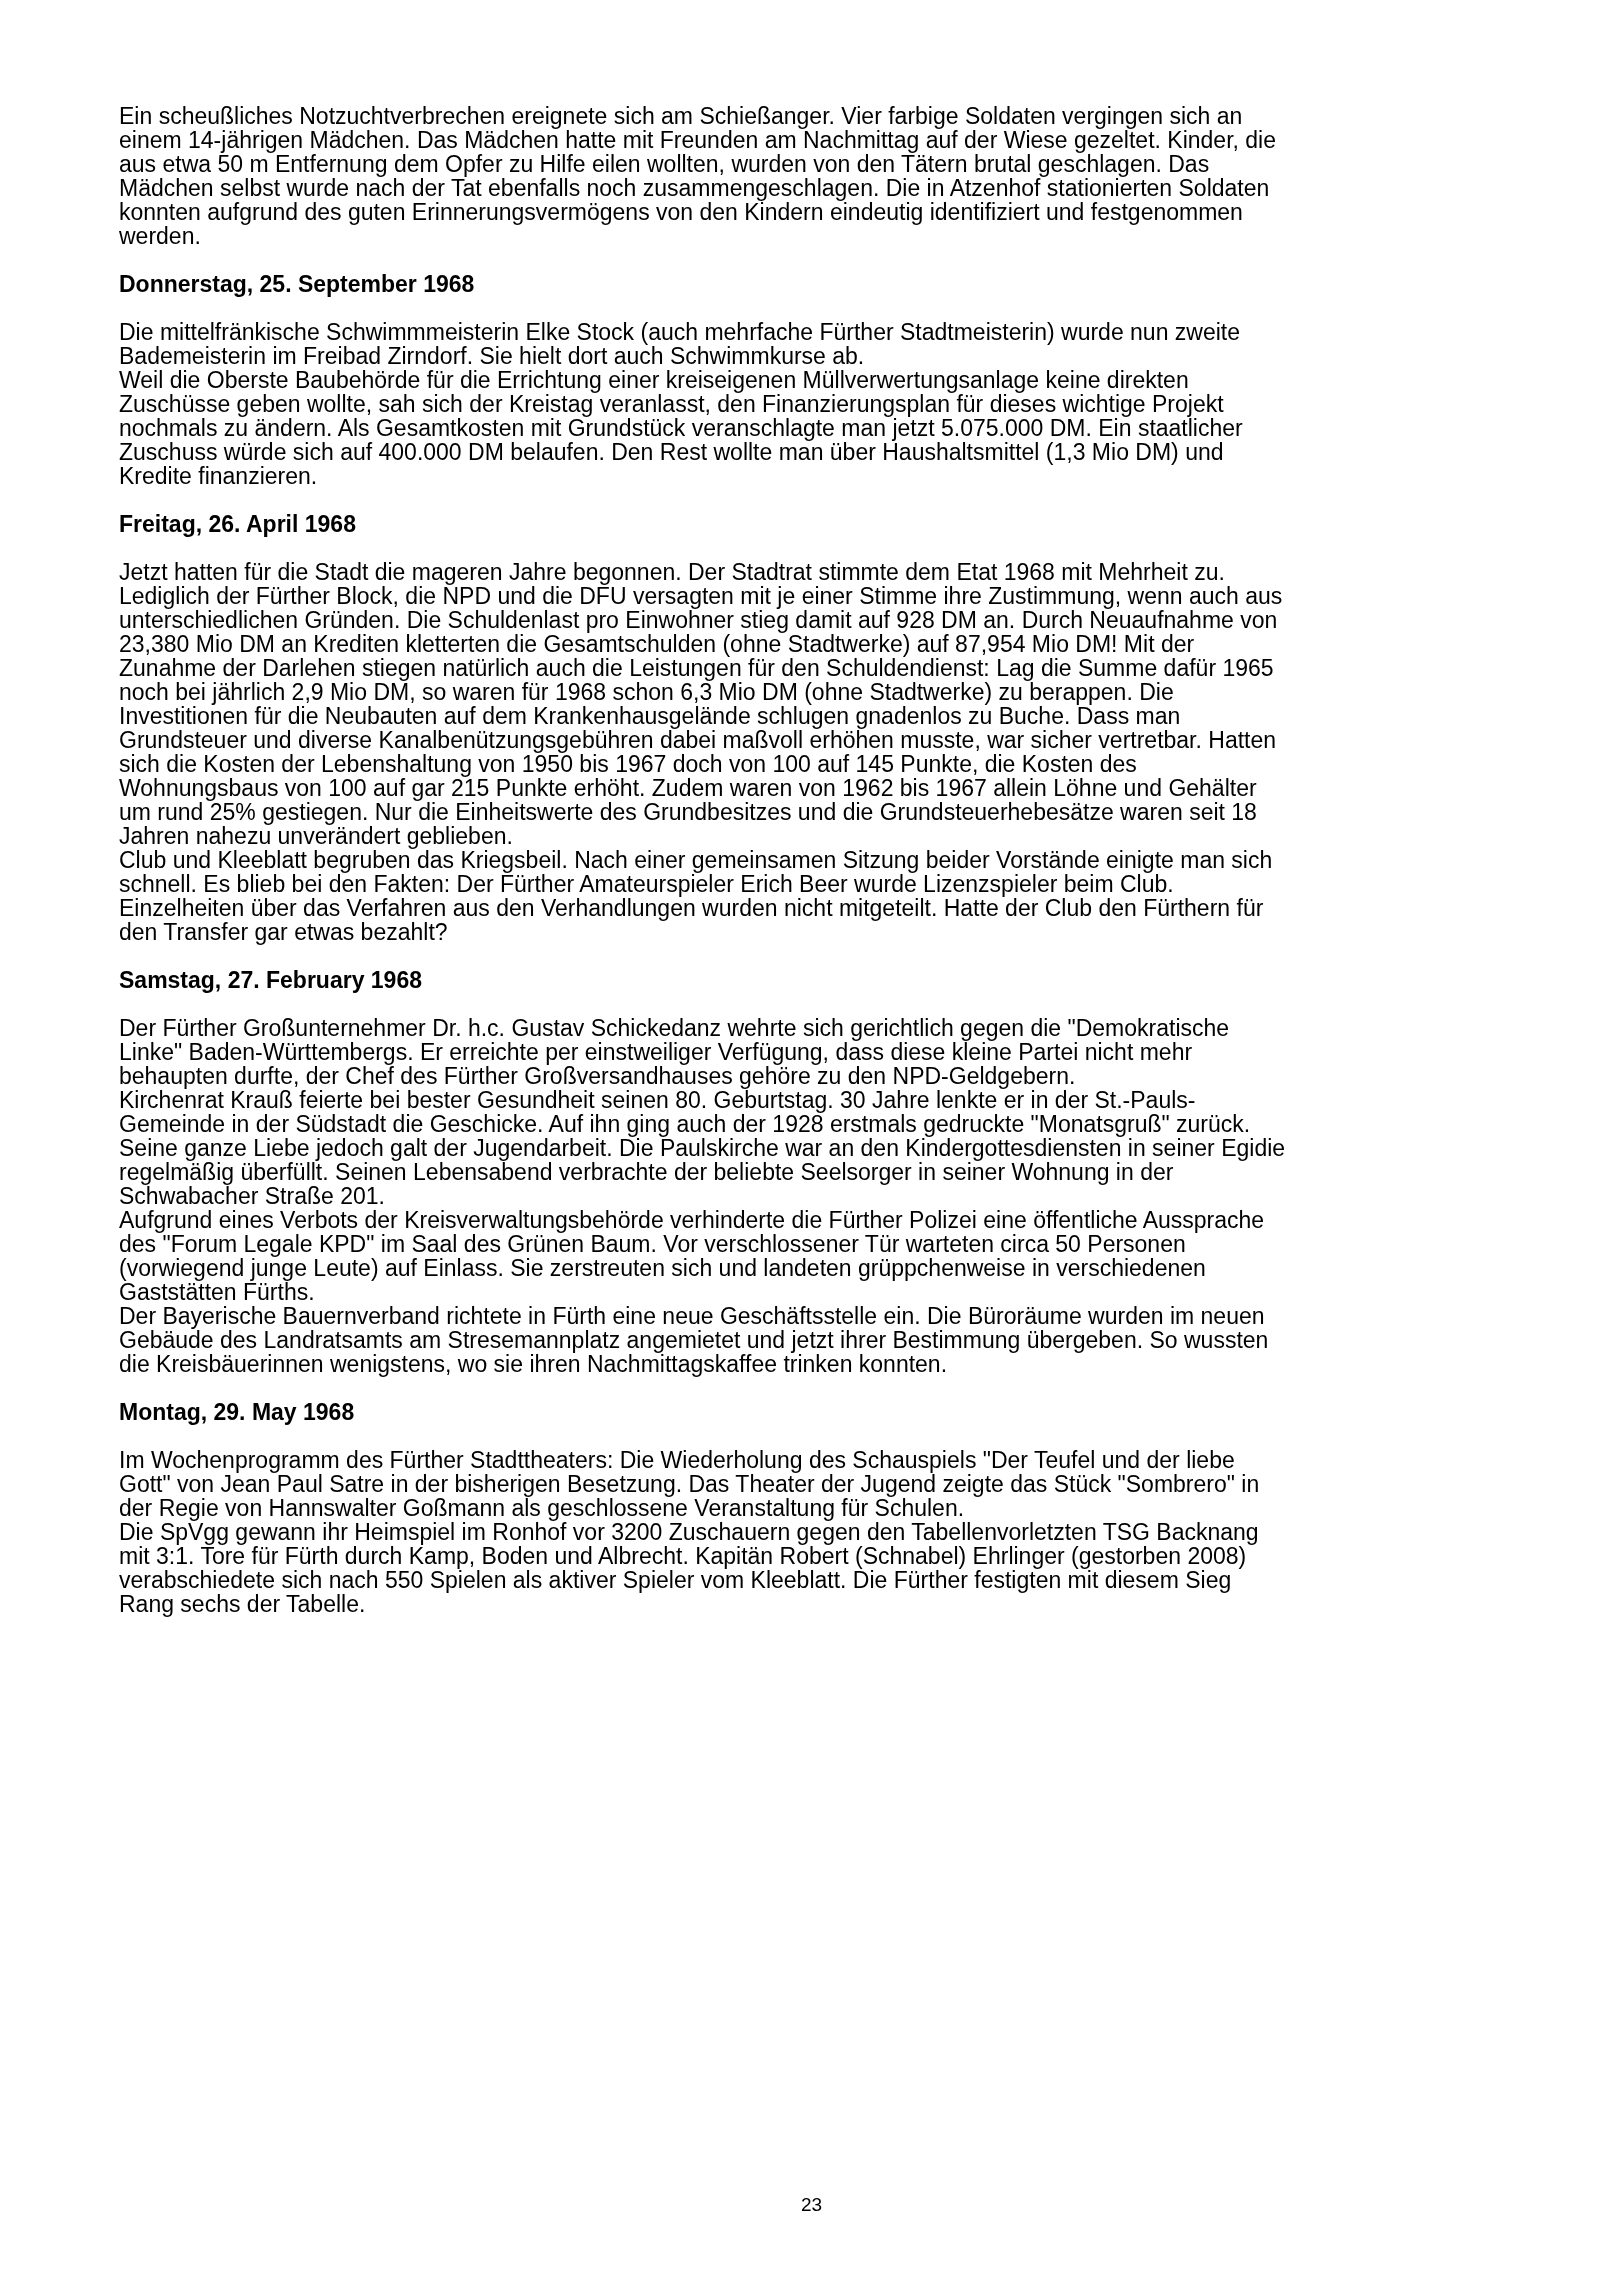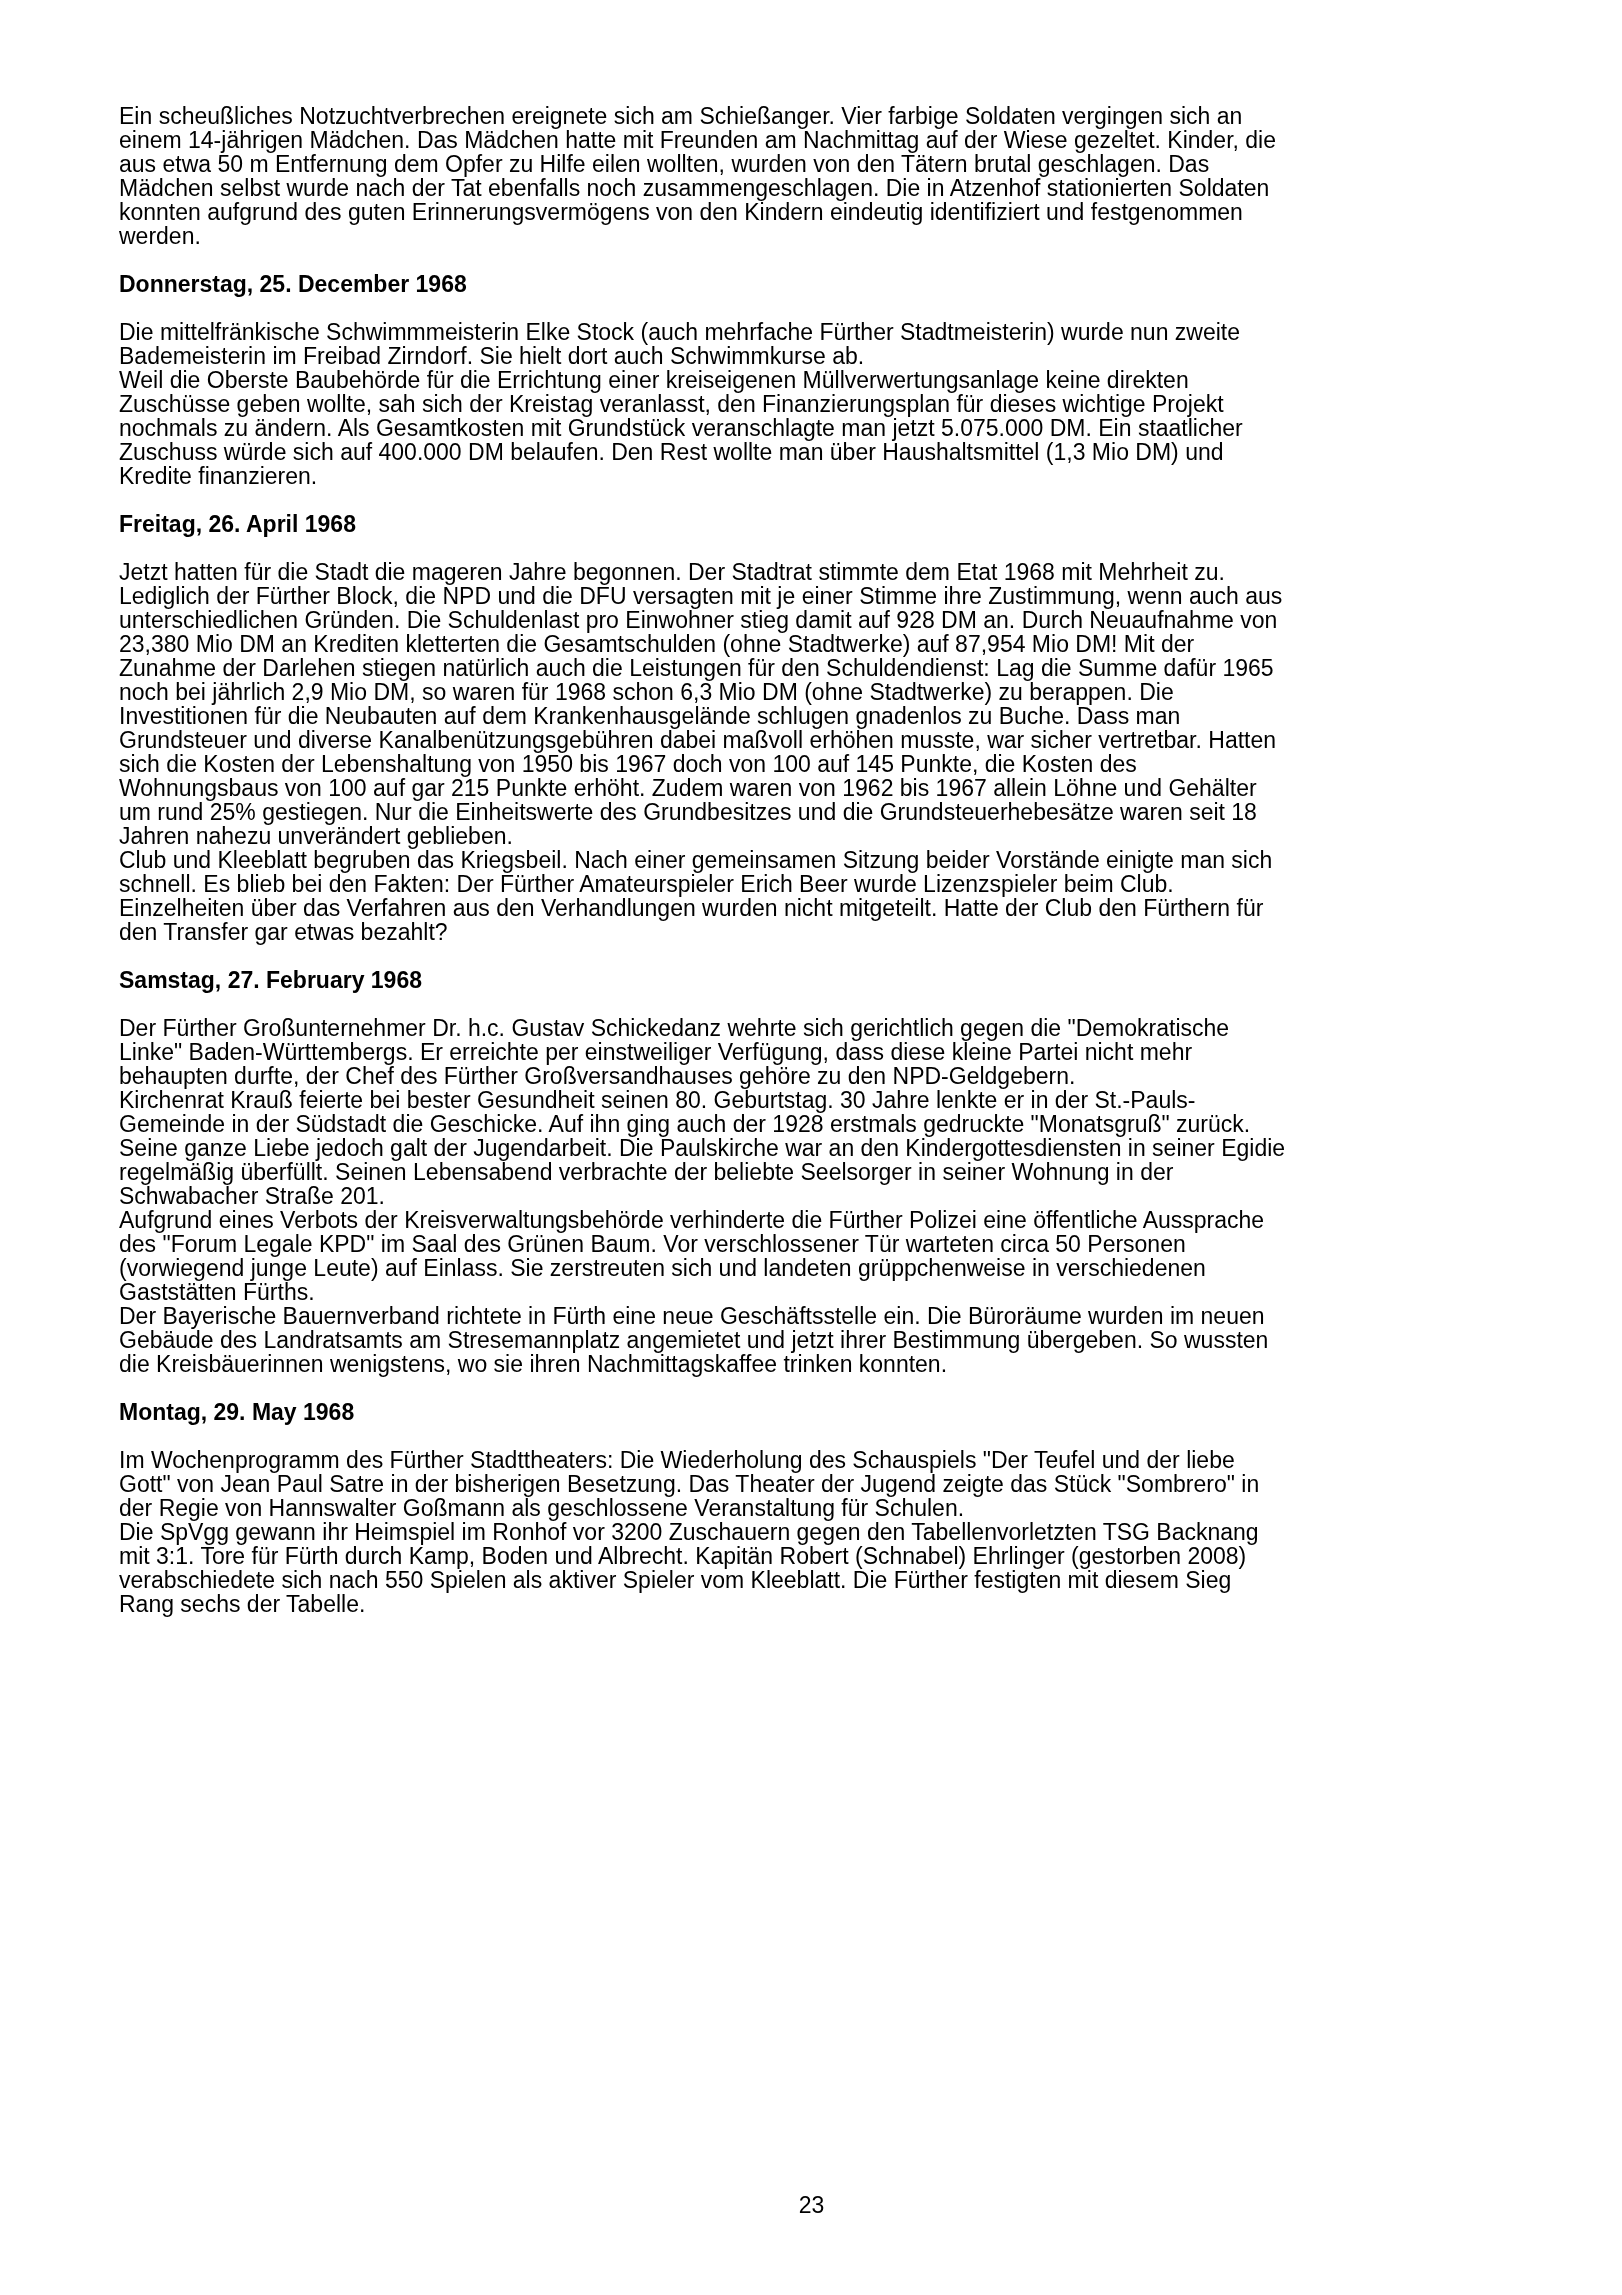--- a/index.html
+++ b/index.html
@@ -33,36 +33,36 @@
     font-weight: bold;
     margin: 24px 0;
     white-space: pre-line;
   }
   .page-number {
     position: absolute;
     top: 2193px;
     left: 0;
     width: 100%;
     text-align: center;
-    font-size: 23px;
+    font-size: 19px;
     line-height: 24px;
   }
 </style>
 </head>
 <body>
 
 <div class="page">
   <div class="content">
       <div class="paragraph">Ein scheußliches Notzuchtverbrechen ereignete sich am Schießanger. Vier farbige Soldaten vergingen sich an
 einem 14-jährigen Mädchen. Das Mädchen hatte mit Freunden am Nachmittag auf der Wiese gezeltet. Kinder, die
 aus etwa 50 m Entfernung dem Opfer zu Hilfe eilen wollten, wurden von den Tätern brutal geschlagen. Das
 Mädchen selbst wurde nach der Tat ebenfalls noch zusammengeschlagen. Die in Atzenhof stationierten Soldaten
 konnten aufgrund des guten Erinnerungsvermögens von den Kindern eindeutig identifiziert und festgenommen
 werden.</div>
-      <div class="heading">Donnerstag, 25. December 1968</div>
+      <div class="heading">Donnerstag, 25. September 1968</div>
       <div class="paragraph">Die mittelfränkische Schwimmmeisterin Elke Stock (auch mehrfache Fürther Stadtmeisterin) wurde nun zweite
 Bademeisterin im Freibad Zirndorf. Sie hielt dort auch Schwimmkurse ab.
 Weil die Oberste Baubehörde für die Errichtung einer kreiseigenen Müllverwertungsanlage keine direkten
 Zuschüsse geben wollte, sah sich der Kreistag veranlasst, den Finanzierungsplan für dieses wichtige Projekt
 nochmals zu ändern. Als Gesamtkosten mit Grundstück veranschlagte man jetzt 5.075.000 DM. Ein staatlicher
 Zuschuss würde sich auf 400.000 DM belaufen. Den Rest wollte man über Haushaltsmittel (1,3 Mio DM) und
 Kredite finanzieren.</div>
       <div class="heading">Freitag, 26. April 1968</div>
       <div class="paragraph">Jetzt hatten für die Stadt die mageren Jahre begonnen. Der Stadtrat stimmte dem Etat 1968 mit Mehrheit zu.
 Lediglich der Fürther Block, die NPD und die DFU versagten mit je einer Stimme ihre Zustimmung, wenn auch aus

